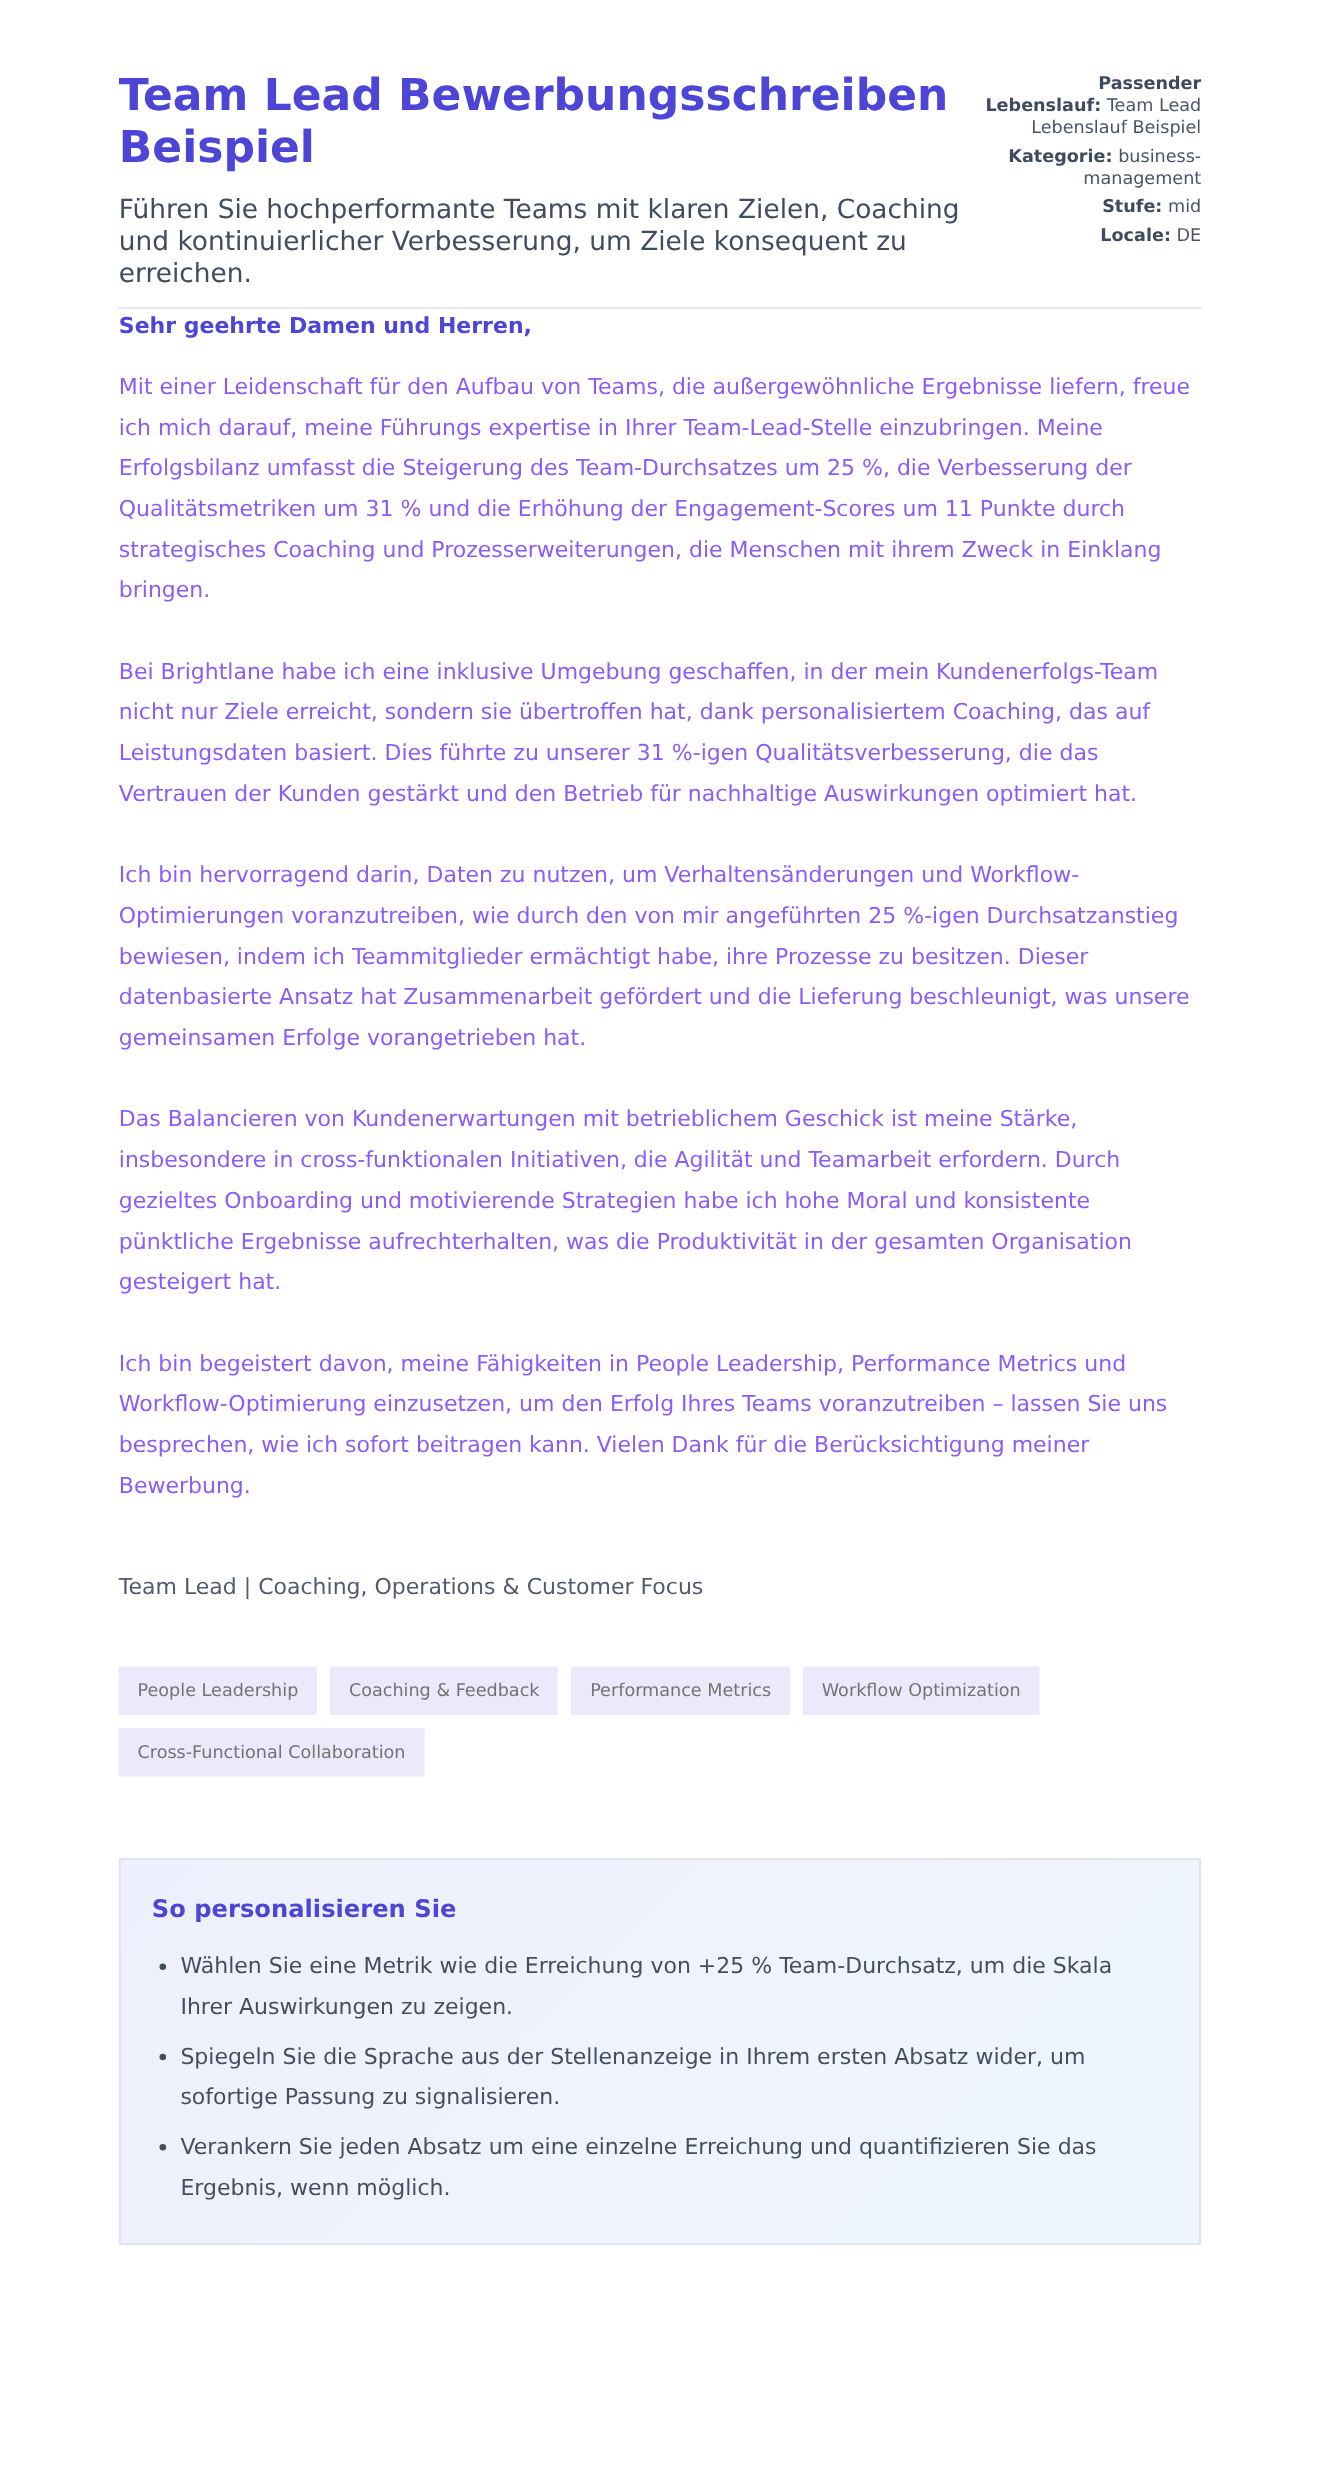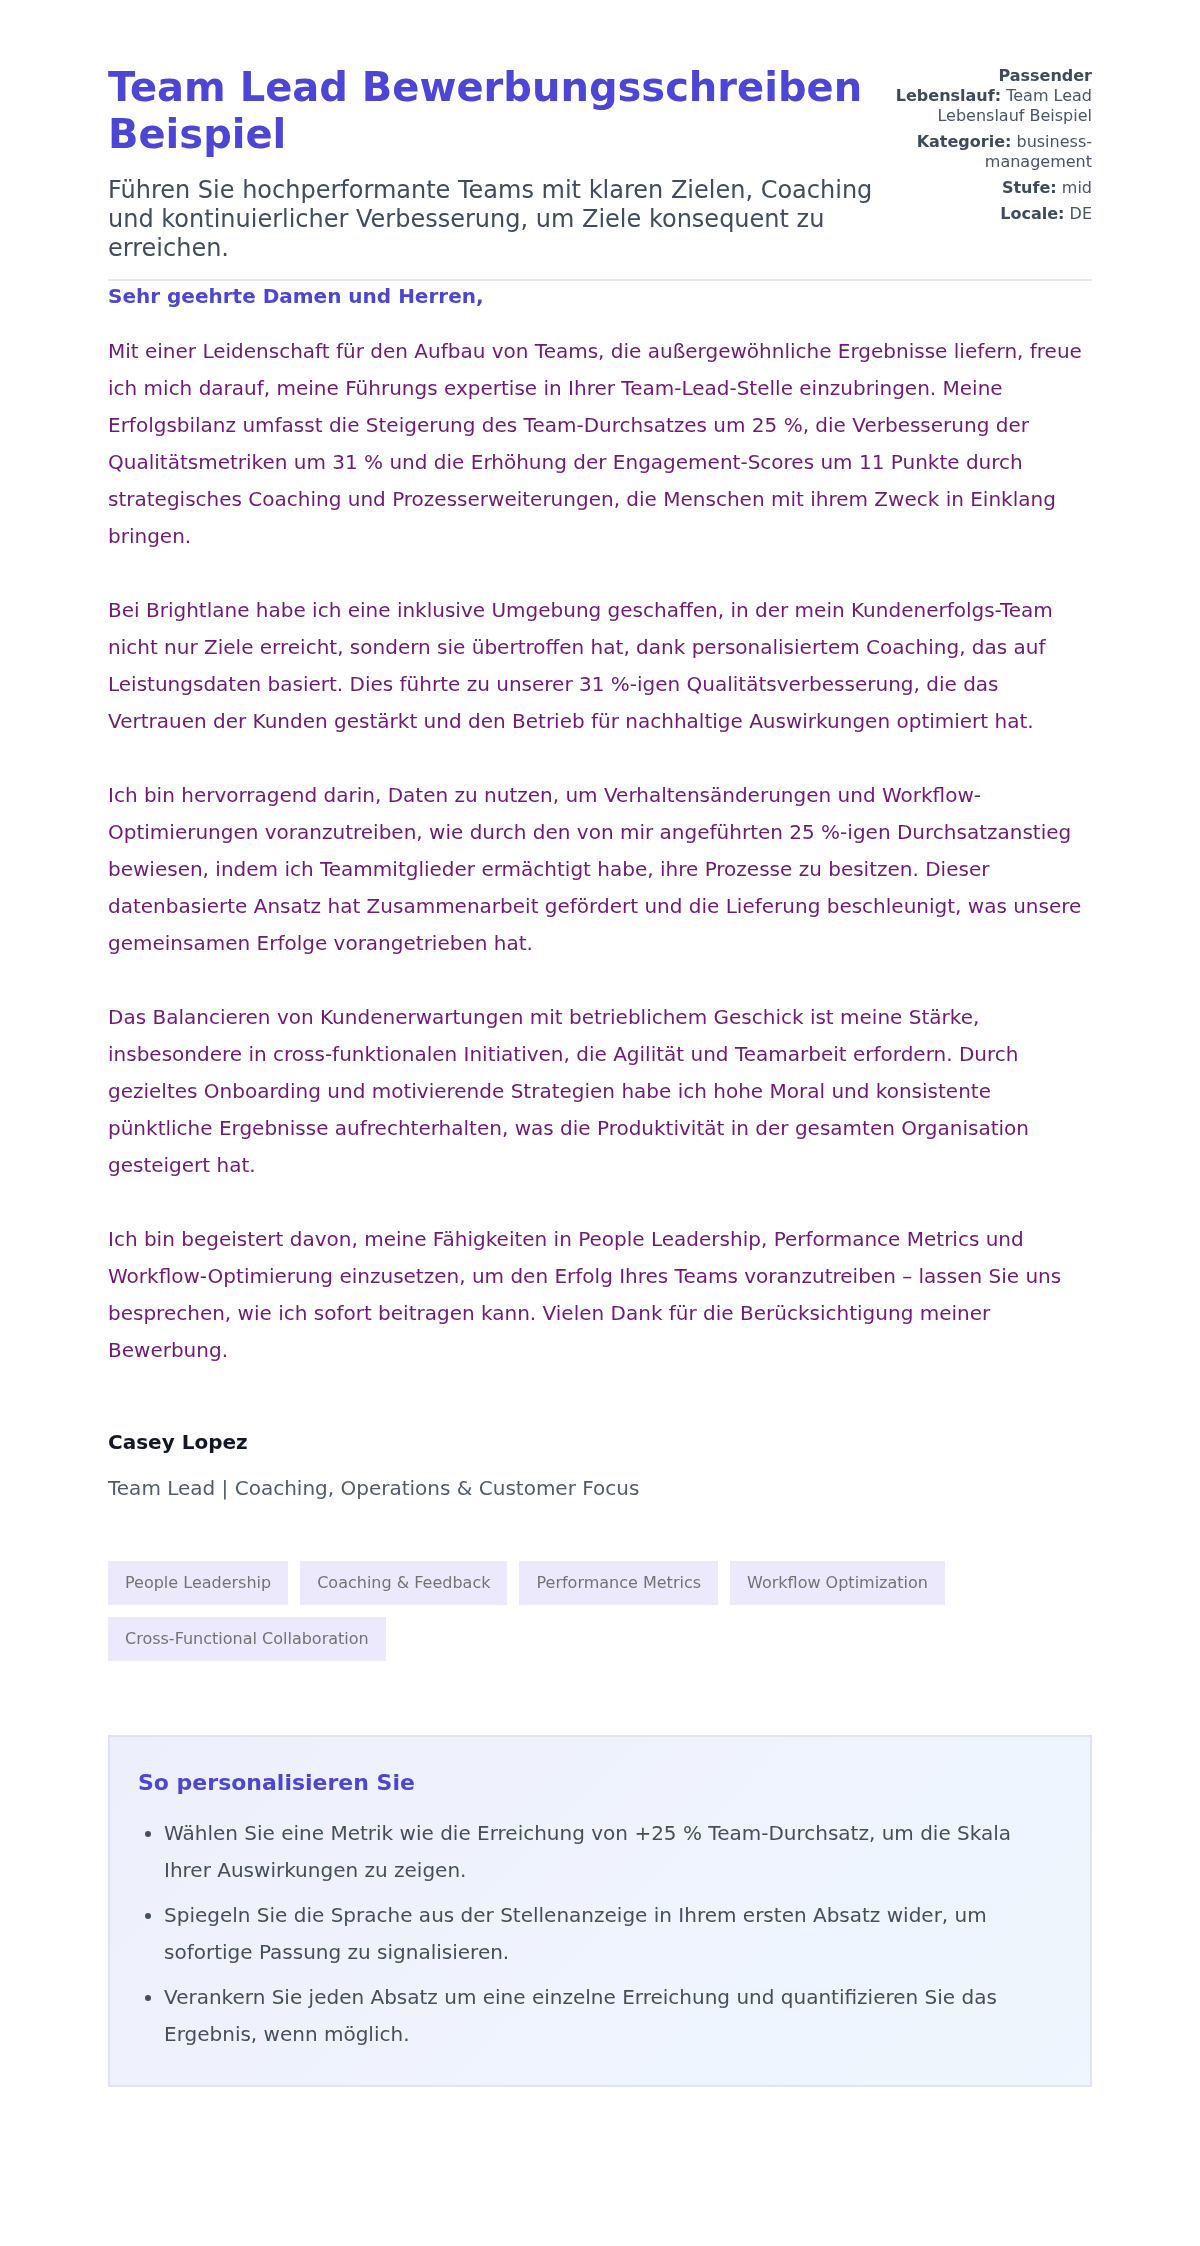--- a/index.html
+++ b/index.html
@@ -64,21 +64,21 @@
     margin: 0 0 22px 0;
     font-size: 20px;
     line-height: 30px;
     font-weight: bold;
     color: #4c45d6;
   }
   .para {
     margin: 0 0 37px 0;
     font-size: 20px;
     line-height: 37px;
-    color: #701a75;
+    color: #8b5cf6;
   }
   .signature {
     margin-top: 58px;
   }
   .sig-name {
     font-size: 20px;
     line-height: 30px;
     font-weight: bold;
     color: #141826;
   }
@@ -160,21 +160,20 @@
 
   <section class="letter">
     <p class="greeting">Sehr geehrte Damen und Herren,</p>
     <p class="para">Mit einer Leidenschaft für den Aufbau von Teams, die außergewöhnliche Ergebnisse liefern, freue ich mich darauf, meine Führungs expertise in Ihrer Team-Lead-Stelle einzubringen. Meine Erfolgsbilanz umfasst die Steigerung des Team-Durchsatzes um 25 %, die Verbesserung der Qualitätsmetriken um 31 % und die Erhöhung der Engagement-Scores um 11 Punkte durch strategisches Coaching und Prozesserweiterungen, die Menschen mit ihrem Zweck in Einklang bringen.</p>
     <p class="para">Bei Brightlane habe ich eine inklusive Umgebung geschaffen, in der mein Kundenerfolgs-Team nicht nur Ziele erreicht, sondern sie übertroffen hat, dank personalisiertem Coaching, das auf Leistungsdaten basiert. Dies führte zu unserer 31 %-igen Qualitätsverbesserung, die das Vertrauen der Kunden gestärkt und den Betrieb für nachhaltige Auswirkungen optimiert hat.</p>
     <p class="para">Ich bin hervorragend darin, Daten zu nutzen, um Verhaltensänderungen und Workflow-Optimierungen voranzutreiben, wie durch den von mir angeführten 25 %-igen Durchsatzanstieg bewiesen, indem ich Teammitglieder ermächtigt habe, ihre Prozesse zu besitzen. Dieser datenbasierte Ansatz hat Zusammenarbeit gefördert und die Lieferung beschleunigt, was unsere gemeinsamen Erfolge vorangetrieben hat.</p>
     <p class="para">Das Balancieren von Kundenerwartungen mit betrieblichem Geschick ist meine Stärke, insbesondere in cross-funktionalen Initiativen, die Agilität und Teamarbeit erfordern. Durch gezieltes Onboarding und motivierende Strategien habe ich hohe Moral und konsistente pünktliche Ergebnisse aufrechterhalten, was die Produktivität in der gesamten Organisation gesteigert hat.</p>
     <p class="para">Ich bin begeistert davon, meine Fähigkeiten in People Leadership, Performance Metrics und Workflow-Optimierung einzusetzen, um den Erfolg Ihres Teams voranzutreiben – lassen Sie uns besprechen, wie ich sofort beitragen kann. Vielen Dank für die Berücksichtigung meiner Bewerbung.</p>
 
     <div class="signature">
-      <div class="sig-name">Casey Lopez</div>
       <div class="sig-title">Team Lead | Coaching, Operations &amp; Customer Focus</div>
     </div>
   </section>
 
   <div class="tags">
     <span class="tag">People Leadership</span>
     <span class="tag">Coaching &amp; Feedback</span>
     <span class="tag">Performance Metrics</span>
     <span class="tag">Workflow Optimization</span>
     <span class="tag">Cross-Functional Collaboration</span>

